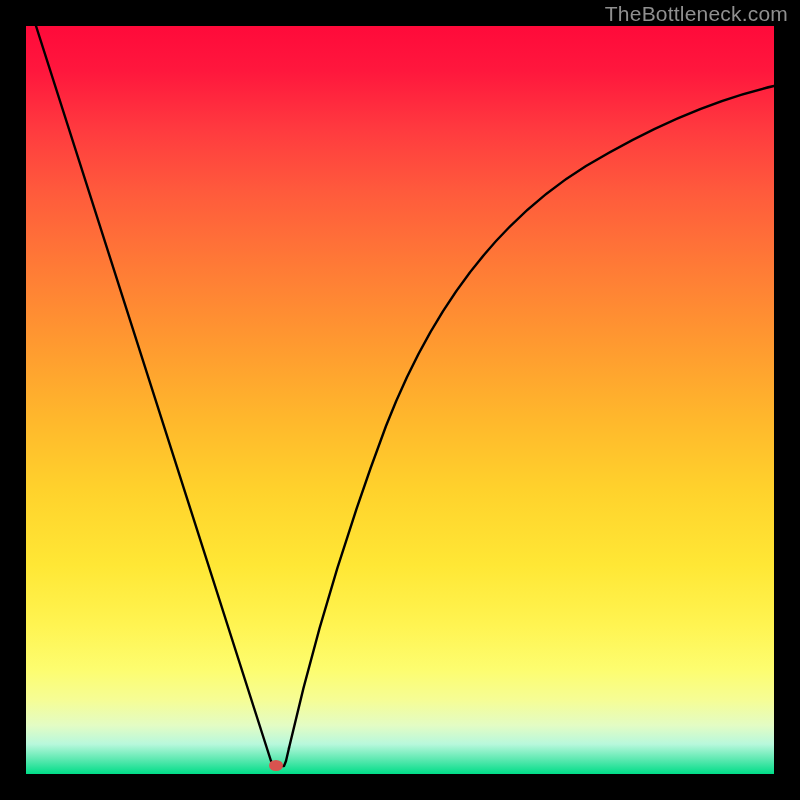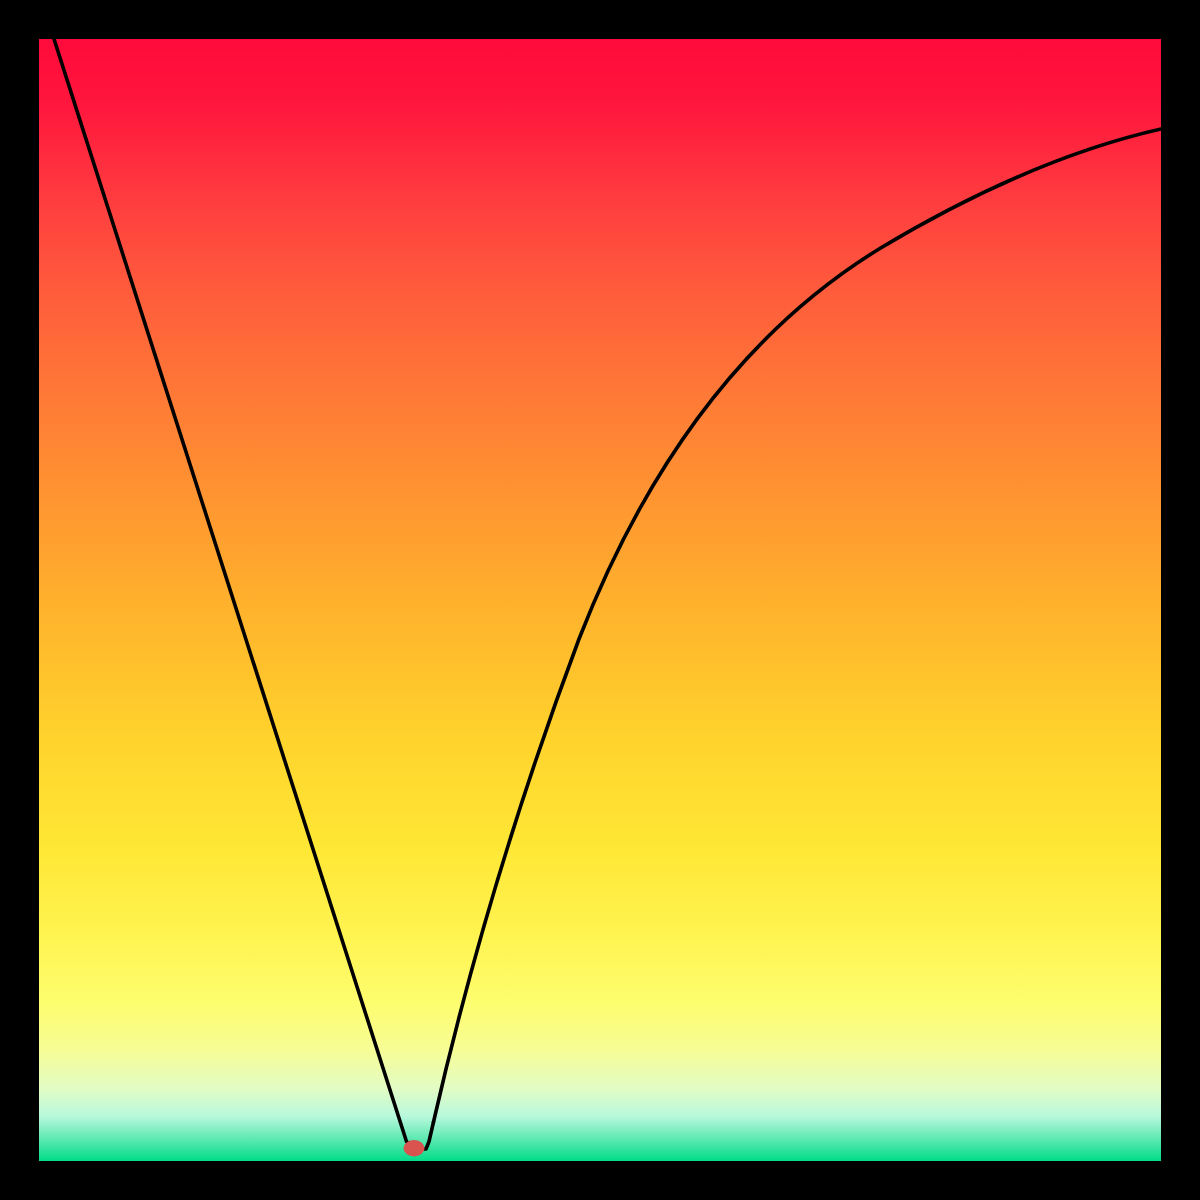--- a/index.html
+++ b/index.html
@@ -90,13 +90,14 @@
 
       <path d="M 263 722
                Q 300 560 360 400
                Q 430 220 560 140
                Q 660 80 748 60" fill="none" stroke="#000" stroke-width="2.4" stroke-linecap="round"></path>
     </svg>
 
     <div class="marker" style="left:243px; top:734px;"></div>
   </div>
 
+  <div class="watermark">TheBottleneck.com</div>
 </div>
 
 </body></html>

